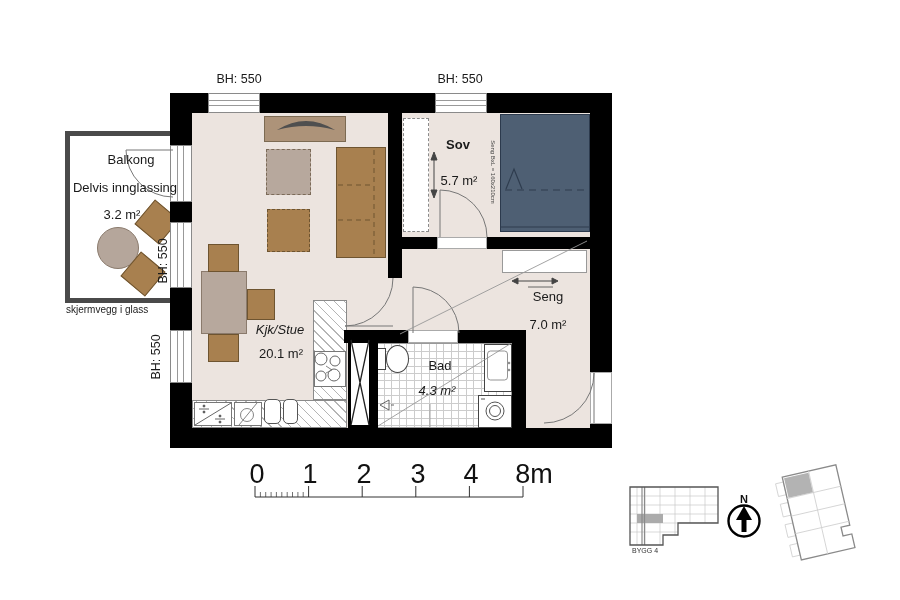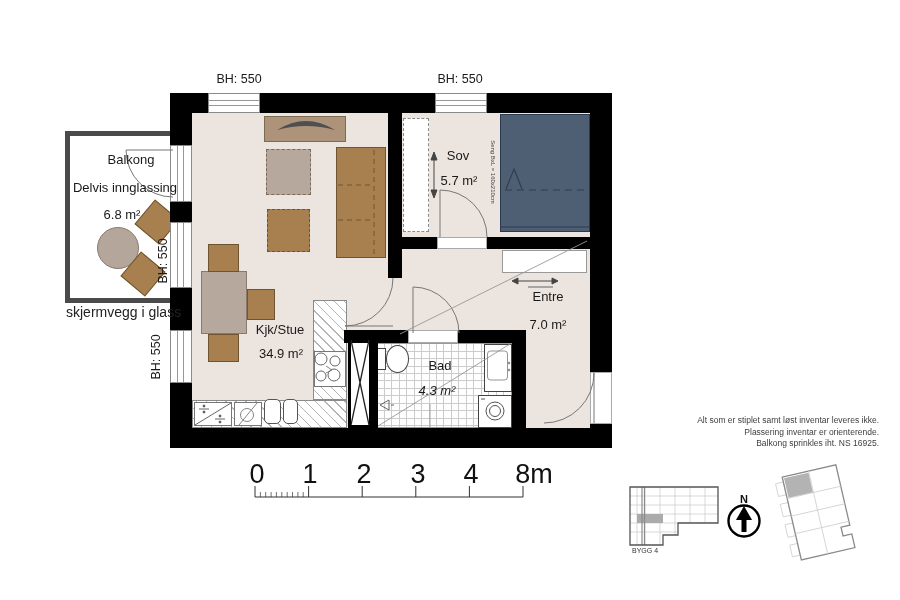--- a/index.html
+++ b/index.html
@@ -218,45 +218,40 @@
     </g>
   </svg>
 
   <span class="lbl f12" style="left:239px;top:79px;">BH: 550</span>
   <span class="lbl f12" style="left:460px;top:79px;">BH: 550</span>
   <span class="vlbl f12" style="left:163px;top:261px;">BH: 550</span>
   <span class="vlbl f12" style="left:156px;top:357px;">BH: 550</span>
 
   <span class="lbl f13" style="left:131px;top:159px;">Balkong</span>
   <span class="lbl f13" style="left:125px;top:187px;">Delvis innglassing</span>
-  <span class="lbl f13" style="left:122px;top:214px;">6.8 m²</span>
-  <span class="abs" style="left:66px;top:304px;font-size:14px;color:#222;">skjermvegg i glass</span>
-
-  <span class="lbl f13" style="left:458px;top:155px;">Sov</span>
+  <span class="lbl f13" style="left:122px;top:214px;">3.2 m²</span>
+  <span class="abs" style="left:66px;top:304px;font-size:10px;color:#222;">skjermvegg i glass</span>
+
+  <span class="lbl f13" style="left:458px;top:144px;font-weight:bold;">Sov</span>
   <span class="lbl f13" style="left:459px;top:180px;">5.7 m²</span>
   <span class="abs" style="left:493px;top:172px;font-size:6px;color:#444;transform:translate(-50%,-50%) rotate(90deg);white-space:nowrap;">Seng BxL = 160x210cm</span>
 
-  <span class="lbl f13" style="left:280px;top:329px;">Kjk/Stue</span>
-  <span class="lbl f13" style="left:281px;top:353px;">34.9 m²</span>
-
-  <span class="lbl f13" style="left:548px;top:296px;">Entre</span>
+  <span class="lbl f13" style="left:280px;top:329px;font-style:italic;">Kjk/Stue</span>
+  <span class="lbl f13" style="left:281px;top:353px;">20.1 m²</span>
+
+  <span class="lbl f13" style="left:548px;top:296px;">Seng</span>
   <span class="lbl f13" style="left:548px;top:324px;">7.0 m²</span>
 
   <span class="lbl f13" style="left:440px;top:365px;">Bad</span>
   <span class="lbl f13" style="left:437px;top:390px;font-style:italic;">4.3 m²</span>
 
   <span class="scale-num" style="left:257px;top:474px;">0</span>
   <span class="scale-num" style="left:310px;top:474px;">1</span>
   <span class="scale-num" style="left:364px;top:474px;">2</span>
   <span class="scale-num" style="left:418px;top:474px;">3</span>
   <span class="scale-num" style="left:471px;top:474px;">4</span>
   <span class="scale-num" style="left:534px;top:474px;">8m</span>
 
-  <div id="notes">
-    <div>Alt som er stiplet samt løst inventar leveres ikke.</div>
-    <div>Plassering inventar er orienterende.</div>
-    <div>Balkong sprinkles iht. NS 16925.</div>
-  </div>
 
   <span id="bygg-label">BYGG 4</span>
   <span id="north-label">N</span>
 
 </div>
 
 </body></html>

